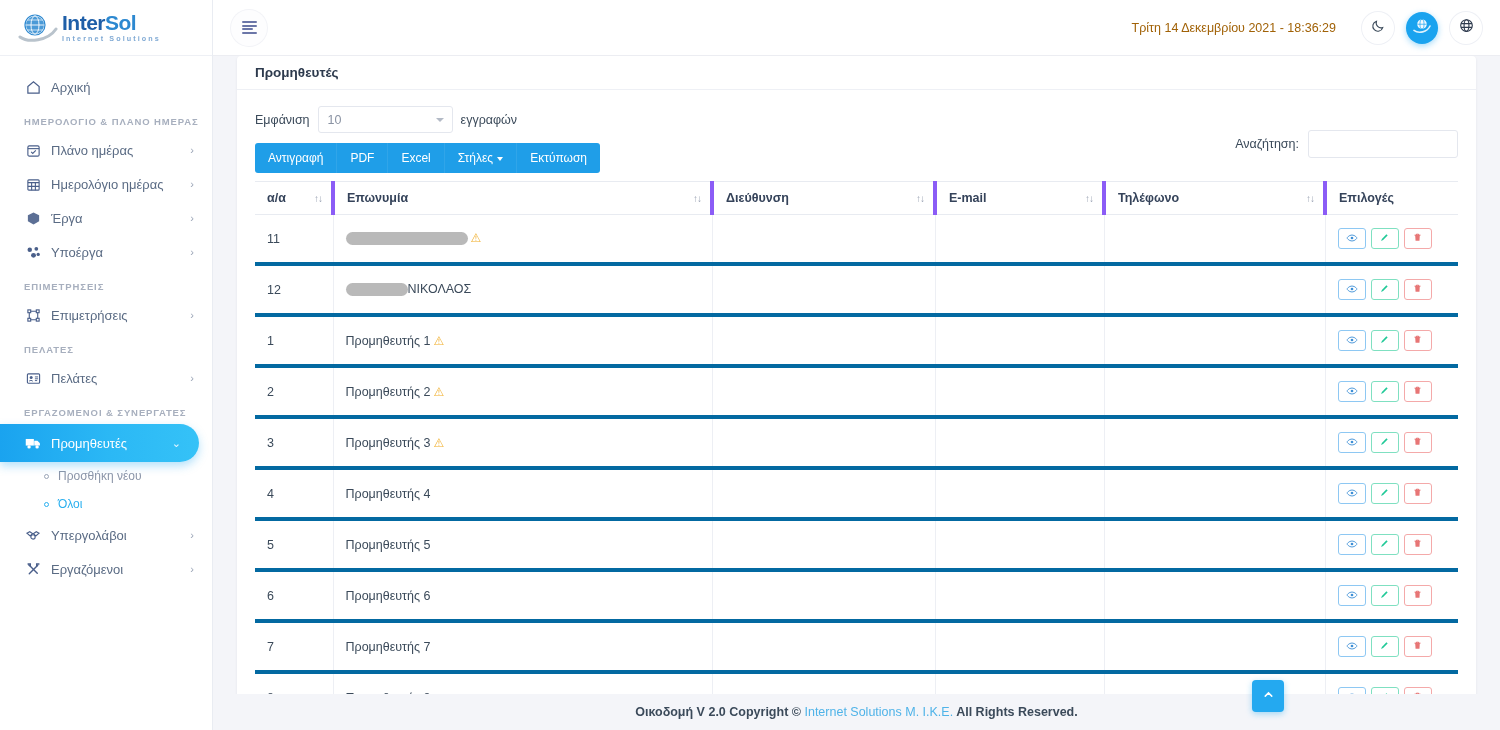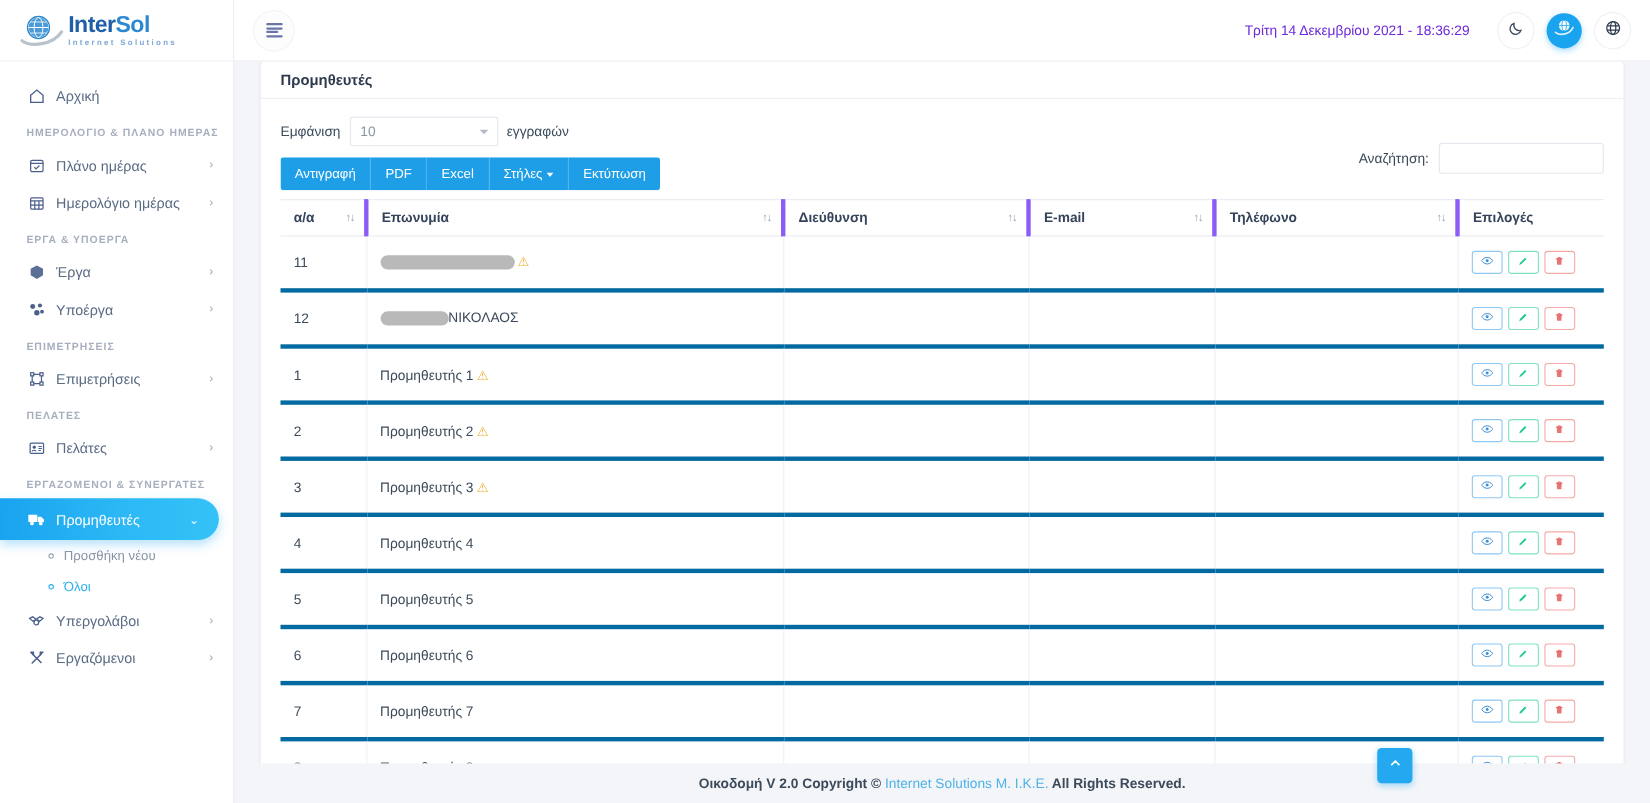--- a/index.html
+++ b/index.html
@@ -119,21 +119,21 @@
     background: #6b76a8; margin: 1.6px 0; border-radius: 1px;
   }
   .burger span:nth-child(2) { width: 15px; }
   .burger span:nth-child(3) { width: 11px; }
   .burger span:nth-child(4) { width: 15px; }
   .topbar-right {
     margin-left: auto; margin-right: 18px;
     display: flex; align-items: center; gap: 12px;
   }
   .datetime {
-    font-size: 12.5px; color: #6d28d9; margin-right: 14px; white-space: nowrap;
+    font-size: 12.5px; color: #a16207; margin-right: 14px; white-space: nowrap;
   }
   .circ-btn {
     width: 32px; height: 32px; border-radius: 50%;
     background: #fff; box-shadow: 0 0 0 1px #eef0f5;
     display: flex; align-items: center; justify-content: center;
     cursor: pointer; color: #3b4a5a;
   }
   .circ-btn.accent {
     background: #1aa3ef; color: #fff; box-shadow: 0 2px 6px rgba(26,163,239,0.4);
   }
@@ -376,21 +376,20 @@
         <span class="ico">
           <svg width="15" height="15" viewBox="0 0 16 16" fill="none" stroke="#4a5f8a" stroke-width="1.2">
             <rect x="2" y="3" width="12" height="11" rx="1"></rect>
               <path d="M2 6h12M6 6v8M10 6v8M2 10h12"></path>
           </svg>
         </span>
         <span class="label">Ημερολόγιο ημέρας</span>
         <span class="chev">›</span>
       </div>
 
-      <div class="nav-section">ΕΡΓΑ &amp; ΥΠΟΕΡΓΑ</div>
       <div class="nav-item">
         <span class="ico">
           <svg width="15" height="15" viewBox="0 0 16 16" fill="#4a5f8a">
             <path d="M8 1.5 L14 4.5 V11 L8 14.5 L2 11 V4.5 Z" opacity="0.9"></path>
           </svg>
         </span>
         <span class="label">Έργα</span>
         <span class="chev">›</span>
       </div>
       <div class="nav-item">

